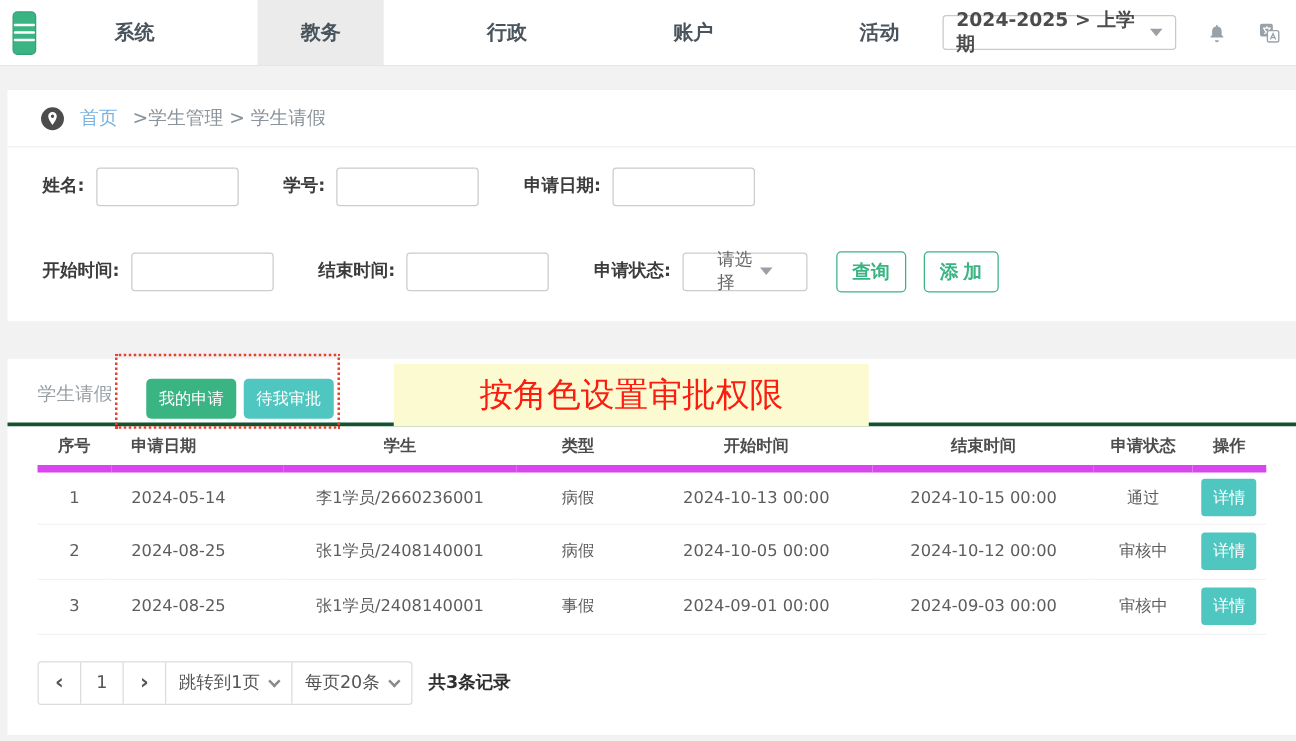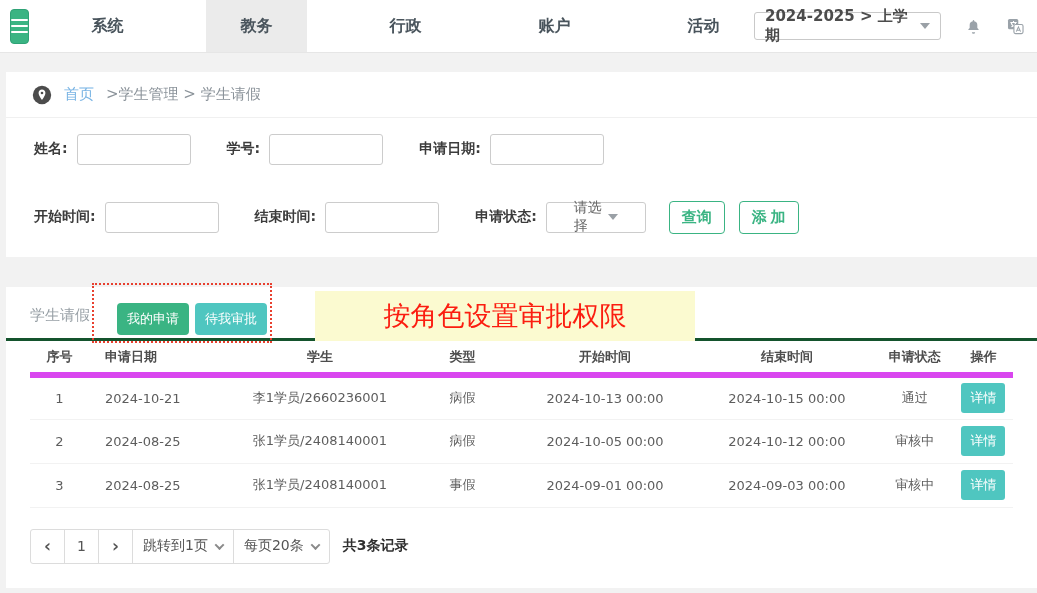--- a/index.html
+++ b/index.html
@@ -200,21 +200,21 @@
           <th>开始时间</th>
           <th>结束时间</th>
           <th>申请状态</th>
           <th>操作</th>
         </tr>
       </thead>
       <tbody>
 
           <tr>
             <td>1</td>
-            <td>2024-10-21</td>
+            <td>2024-05-14</td>
             <td>李1学员/2660236001</td>
             <td>病假</td>
             <td>2024-10-13 00:00</td>
             <td>2024-10-15 00:00</td>
             <td>通过</td>
             <td><button class="detail-btn">详情</button></td>
           </tr>
 
           <tr>
             <td>2</td>

